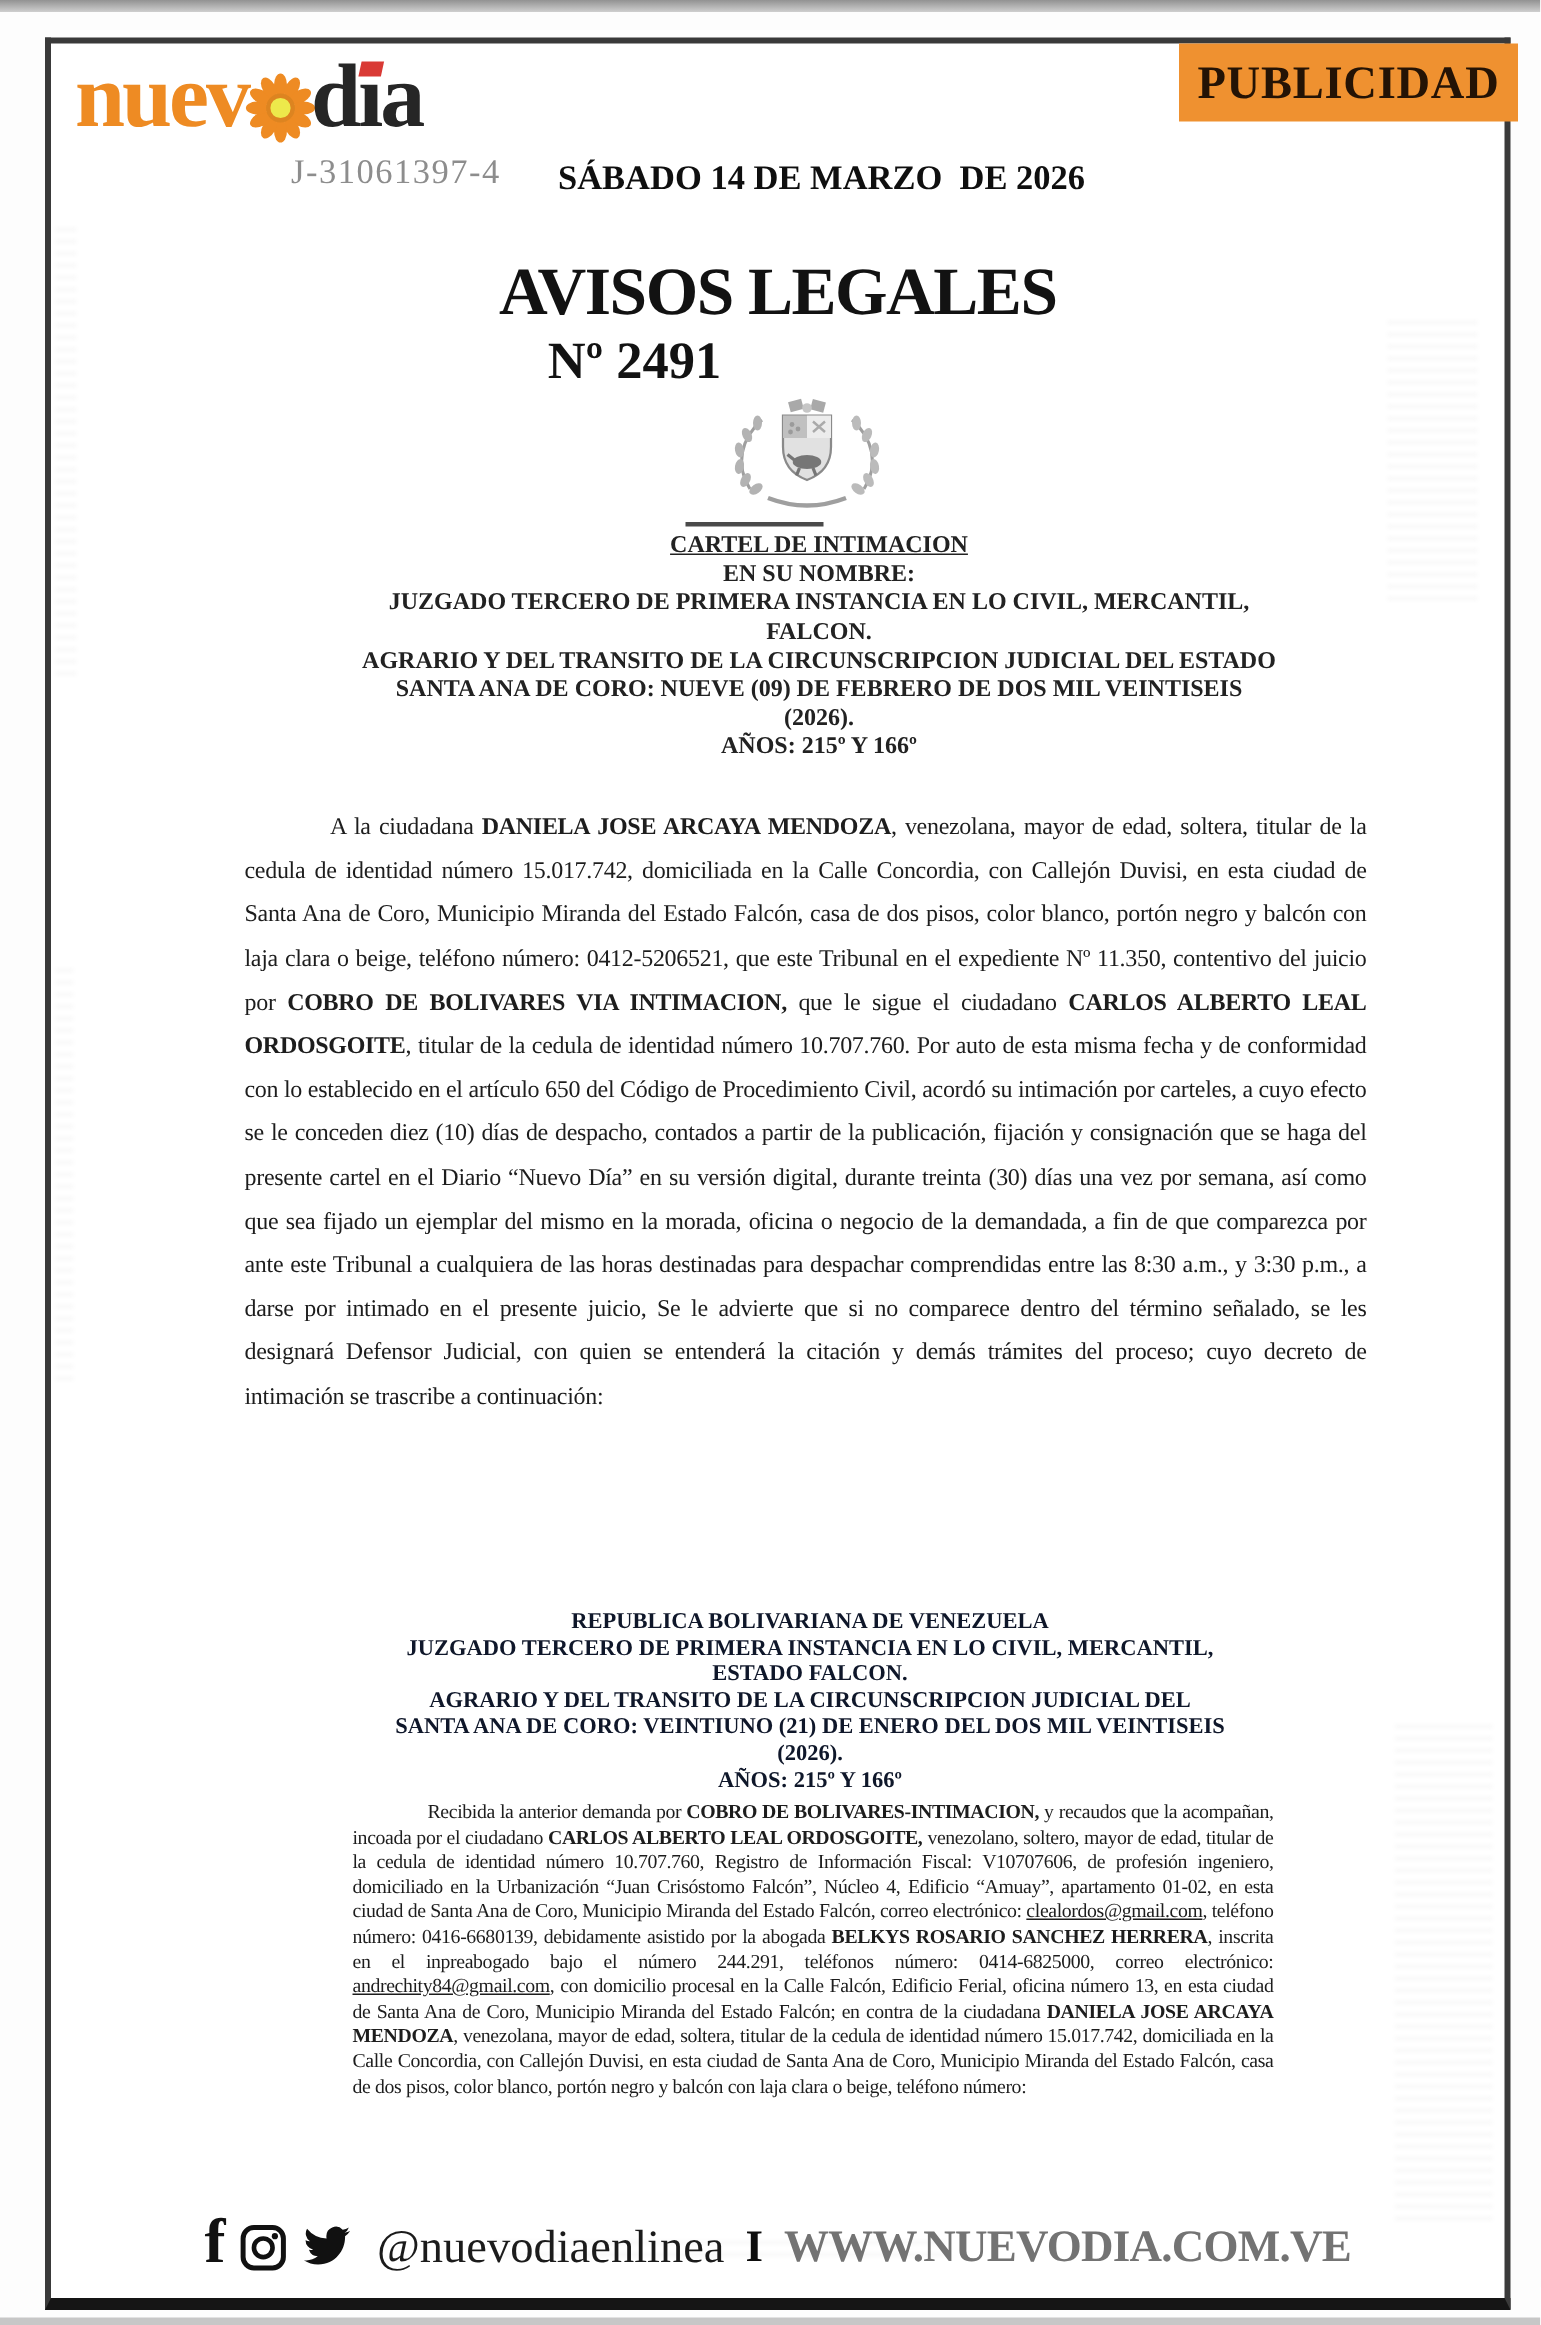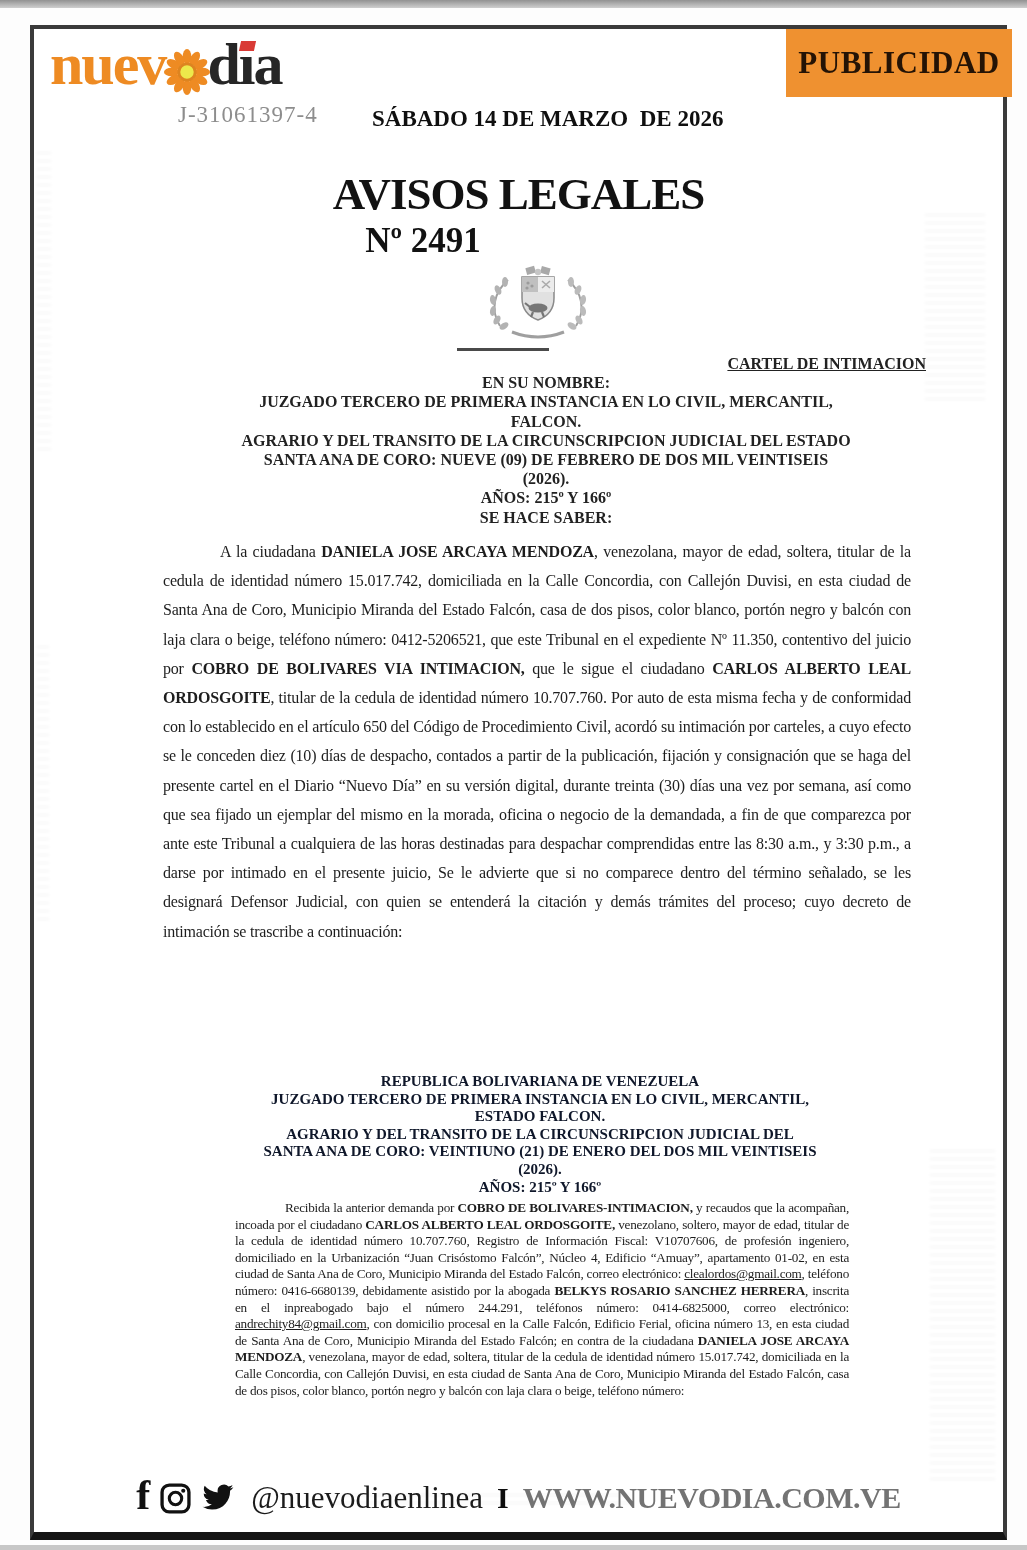--- a/index.html
+++ b/index.html
@@ -16,36 +16,36 @@
           filter:blur(1.4px);opacity:.14;}
   
   .logo{left:50px;top:34px;display:flex;align-items:flex-start;line-height:1;}
   .logo span{font-weight:bold;font-size:60px;letter-spacing:-2px;}
   .lg-nuev{color:#EE8B23;}
   .lg-d,.lg-a{color:#262626;}
   .lg-i{color:#262626;position:relative;}
   .lg-i::before{content:"";position:absolute;left:1px;top:7px;width:15px;height:10px;
                 background:#D93A35;transform:skewX(-12deg);}
   .sun{margin:13px -5px 0 -3px;}
-  .registry{left:178px;top:102px;font-size:23px;color:#8D8D8D;letter-spacing:1px;}
+  .registry{left:194px;top:102px;font-size:23px;color:#8D8D8D;letter-spacing:1px;}
   .date{left:372px;top:106px;font-size:23px;font-weight:bold;color:#0f0f0f;white-space:pre;}
-  .banner{left:786px;top:29px;width:226px;height:68px;background:#EF9130;display:flex;
+  .banner{left:786px;top:29px;width:226px;height:52px;background:#EF9130;display:flex;
           align-items:center;justify-content:center;}
   .banner span{font-weight:bold;font-size:31px;color:#241305;letter-spacing:.5px;}
   
   .title{left:30px;top:168px;width:977px;text-align:center;font-size:45px;font-weight:bold;
          letter-spacing:-1px;color:#121212;}
   .number{left:30px;top:221px;width:786px;text-align:center;font-size:35px;font-weight:bold;color:#121212;}
   
   .emblem{left:478px;top:264px;filter:blur(.4px);}
   .emblem-underline{left:457px;top:348px;width:92px;height:3px;background:#4a4a4a;}
   
   .notice-head{left:166px;top:354px;width:760px;text-align:center;font-weight:bold;
                font-size:16px;line-height:19.2px;color:#222;}
-  .nh-title{text-decoration:underline;text-align:right;}
+  .nh-title{text-decoration:underline;}
   
   .para1{left:163px;top:537px;width:748px;font-size:16px;line-height:29.2px;text-align:justify;
          text-indent:57px;letter-spacing:-.2px;color:#1d1d1d;}
   
   .decree-head{left:200px;top:1073px;width:680px;text-align:center;font-weight:bold;
                font-size:15px;line-height:17.6px;color:#0f172a;}
   
   .para2{left:235px;top:1200px;width:614px;font-size:13.2px;line-height:16.6px;text-align:justify;
          text-indent:50px;letter-spacing:-.25px;color:#1d1d1d;}
   .b{font-weight:bold;}
@@ -141,21 +141,20 @@
   <div class="abs notice-head">
     <div class="nh-title">CARTEL DE INTIMACION</div>
     <div>
         <div>EN SU NOMBRE:</div>
         <div>JUZGADO TERCERO DE PRIMERA INSTANCIA EN LO CIVIL, MERCANTIL,</div>
         <div>FALCON.</div>
         <div>AGRARIO Y DEL TRANSITO DE LA CIRCUNSCRIPCION JUDICIAL DEL ESTADO</div>
         <div>SANTA ANA DE CORO: NUEVE (09) DE FEBRERO DE DOS MIL VEINTISEIS</div>
         <div>(2026).</div>
         <div>AÑOS: 215º Y 166º</div>
-        <div>SE HACE SABER:</div>
       </div>
   </div>
 
   <div class="abs para1"><span>A la ciudadana </span><span class="b">DANIELA JOSE ARCAYA MENDOZA</span><span>, venezolana, mayor de edad, soltera, titular de la cedula de identidad número 15.017.742, domiciliada en la Calle Concordia, con Callejón Duvisi, en esta ciudad de Santa Ana de Coro, Municipio Miranda del Estado Falcón, casa de dos pisos, color blanco, portón negro y balcón con laja clara o beige, teléfono número: 0412-5206521, que este Tribunal en el expediente Nº 11.350, contentivo del juicio por </span><span class="b">COBRO DE BOLIVARES VIA INTIMACION,</span><span> que le sigue el ciudadano </span><span class="b">CARLOS ALBERTO LEAL ORDOSGOITE</span><span>, titular de la cedula de identidad número 10.707.760. Por auto de esta misma fecha y de conformidad con lo establecido en el artículo 650 del Código de Procedimiento Civil, acordó su intimación por carteles, a cuyo efecto se le conceden diez (10) días de despacho, contados a partir de la publicación, fijación y consignación que se haga del presente cartel en el Diario “Nuevo Día” en su versión digital, durante treinta (30) días una vez por semana, así como que sea fijado un ejemplar del mismo en la morada, oficina o negocio de la demandada, a fin de que comparezca por ante este Tribunal a cualquiera de las horas destinadas para despachar comprendidas entre las 8:30 a.m., y 3:30 p.m., a darse por intimado en el presente juicio, Se le advierte que si no comparece dentro del término señalado, se les designará Defensor Judicial, con quien se entenderá la citación y demás trámites del proceso; cuyo decreto de intimación se trascribe a continuación:</span></div>
 
   <div class="abs decree-head">
       <div>REPUBLICA BOLIVARIANA DE VENEZUELA</div>
       <div>JUZGADO TERCERO DE PRIMERA INSTANCIA EN LO CIVIL, MERCANTIL,</div>
       <div>ESTADO FALCON.</div>
       <div>AGRARIO Y  DEL TRANSITO DE LA CIRCUNSCRIPCION JUDICIAL DEL</div>

